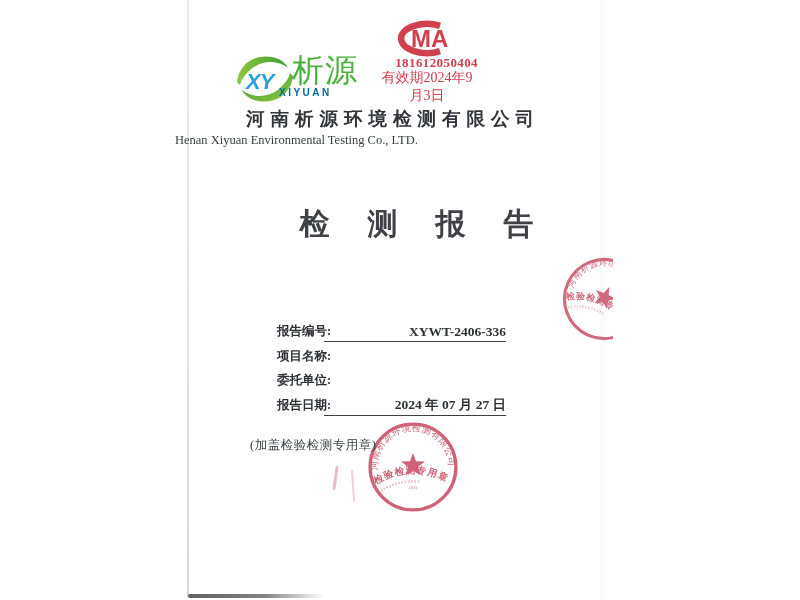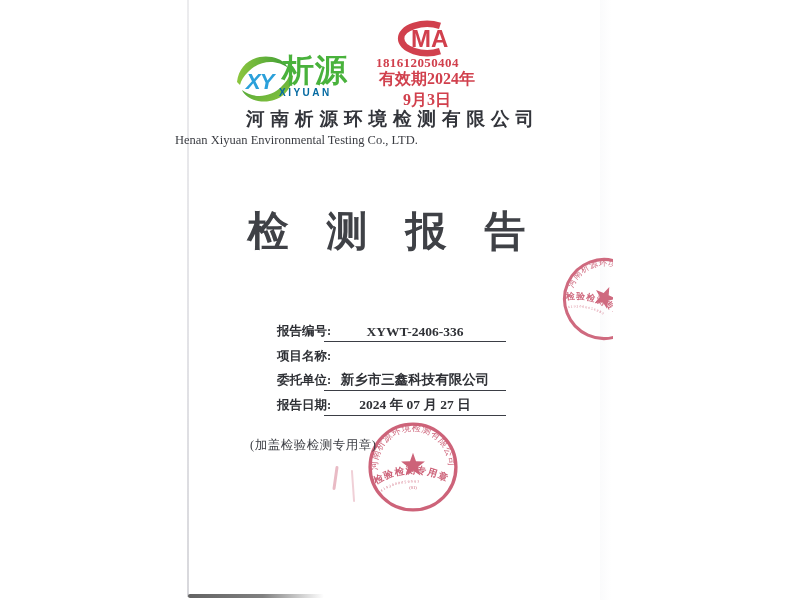--- a/index.html
+++ b/index.html
@@ -10,40 +10,40 @@
   }
   .abs{position:absolute;}
 
   
   .paper-left-edge{left:187px;top:0;width:2px;height:597px;background:linear-gradient(to bottom,#ececee 0%,#e2e2e6 60%,#d8d8dc 100%);}
   .paper-bottom-edge{left:188px;top:594px;width:136px;height:4px;background:linear-gradient(to right,#474747 0%,#6a6a6a 55%,rgba(120,120,120,0) 100%);border-radius:2px;opacity:.85;}
   .paper-right-tint{left:600px;top:0;width:12px;height:600px;background:linear-gradient(to right,rgba(160,170,190,0.05),rgba(160,170,190,0));}
 
   
   .logo-swirl{left:234px;top:52px;width:62px;height:54px;}
-  .logo-cn{left:282px;top:53px;font-family:"Liberation Sans","DejaVu Sans",sans-serif;font-size:32px;font-weight:bold;color:#49b23c;letter-spacing:1px;line-height:34px;}
+  .logo-cn{left:292px;top:53px;font-family:"Liberation Sans","DejaVu Sans",sans-serif;font-size:32px;font-weight:normal;color:#49b23c;letter-spacing:1px;line-height:34px;}
   .logo-en{left:279px;top:87px;font-family:"Liberation Sans","DejaVu Sans",sans-serif;font-size:10px;font-weight:bold;color:#0369a1;letter-spacing:2.5px;}
 
   
   .cma-svg{left:391px;top:19px;width:76px;height:38px;}
-  .cma-number{left:376px;top:55px;width:102px;text-align:left;color:#d1404d;font-size:13px;font-weight:bold;letter-spacing:.4px;}
-  .cma-validity{left:376px;top:69px;width:102px;text-align:center;color:#d1404d;font-size:16px;font-weight:bold;}
+  .cma-number{left:376px;top:55px;width:102px;text-align:right;color:#d1404d;font-size:13px;font-weight:bold;letter-spacing:.4px;}
+  .cma-validity{left:376px;top:69px;width:102px;text-align:center;color:#d1404d;font-size:14px;font-weight:normal;}
 
   
   .company-cn{left:180px;top:106px;width:420px;text-align:center;font-size:18.5px;font-weight:600;color:#33353b;letter-spacing:6px;text-indent:6px;}
   .company-en{left:175px;top:133px;width:425px;font-size:12.5px;color:#3a3c42;}
 
   
-  .report-title{left:164px;top:204px;width:445px;text-align:center;font-size:41px;font-weight:bold;color:#3f4146;letter-spacing:38px;text-indent:38px;}
+  .report-title{left:194px;top:204px;width:445px;text-align:center;font-size:30px;font-weight:bold;color:#3f4146;letter-spacing:38px;text-indent:38px;}
 
   
   .form{left:277px;top:317px;width:229px;}
   .form-row{display:flex;align-items:flex-end;height:24.8px;}
   .form-label{width:47px;font-size:12.5px;font-weight:600;color:#2f3136;padding-bottom:2px;white-space:nowrap;}
-  .form-value{flex:1;border-bottom:1.6px solid #3b3e45;text-align:center;font-size:13.5px;font-weight:bold;color:#2f3136;padding-bottom:1px;white-space:nowrap;}
+  .form-value{flex:1;border-bottom:1.6px solid #3b3e45;text-align:right;font-size:13.5px;font-weight:bold;color:#2f3136;padding-bottom:1px;white-space:nowrap;}
 
   
   .stamp-note{left:250px;top:437px;width:300px;font-size:12.5px;color:#3c3e44;letter-spacing:.5px;z-index:3;}
   .stamp-main{left:363px;top:417px;width:100px;height:100px;z-index:2;opacity:.92;}
   .edge-stamp-clip{left:0;top:0;width:613px;height:600px;overflow:hidden;z-index:1;}
   .edge-stamp{position:absolute;left:558px;top:253px;width:92px;height:92px;transform:rotate(24deg);opacity:.88;}
   .smudge{background:rgba(201,86,110,.4);border-radius:2px;}
   .smudge1{left:334px;top:466px;width:3px;height:24px;transform:rotate(8deg);}
   .smudge2{left:352px;top:470px;width:2px;height:32px;transform:rotate(-4deg);opacity:.7;}
 
@@ -89,21 +89,20 @@
 <div class="abs form">
   <div class="form-row">
     <span class="form-label">报告编号:</span>
     <span class="form-value">XYWT-2406-336</span>
   </div>
   <div class="form-row">
     <span class="form-label">项目名称:</span>
   </div>
   <div class="form-row">
     <span class="form-label">委托单位:</span>
-    <span class="form-value">新乡市三鑫科技有限公司</span>
   </div>
   <div class="form-row">
     <span class="form-label">报告日期:</span>
     <span class="form-value">2024 年 07 月 27 日</span>
   </div>
 </div>
 
 <div class="abs stamp-note">(加盖检验检测专用章)</div>
 
 <svg class="abs stamp-main" viewBox="0 0 120 120">

